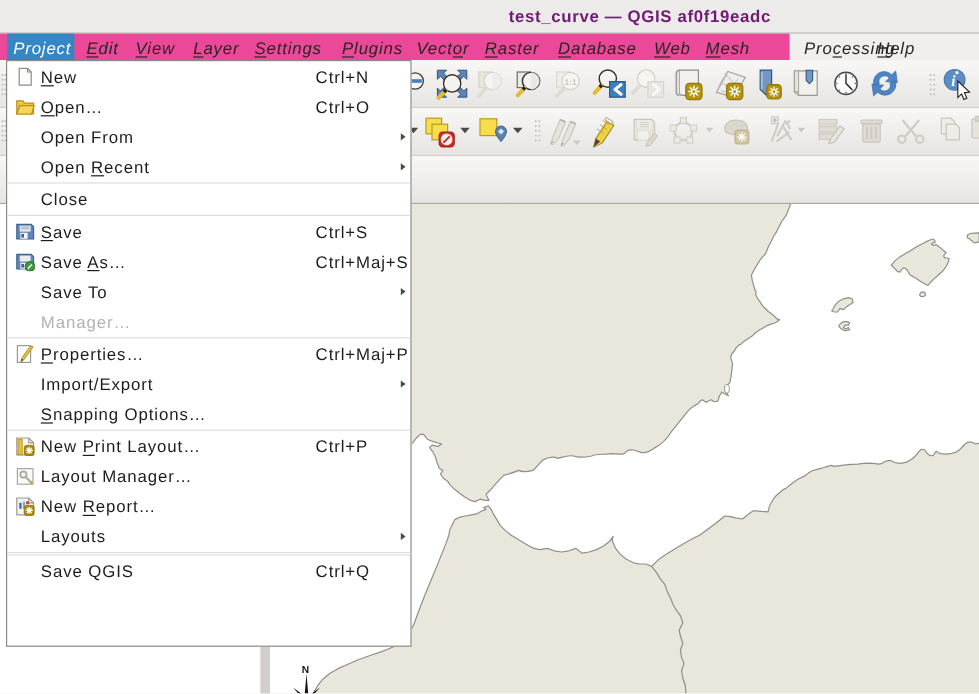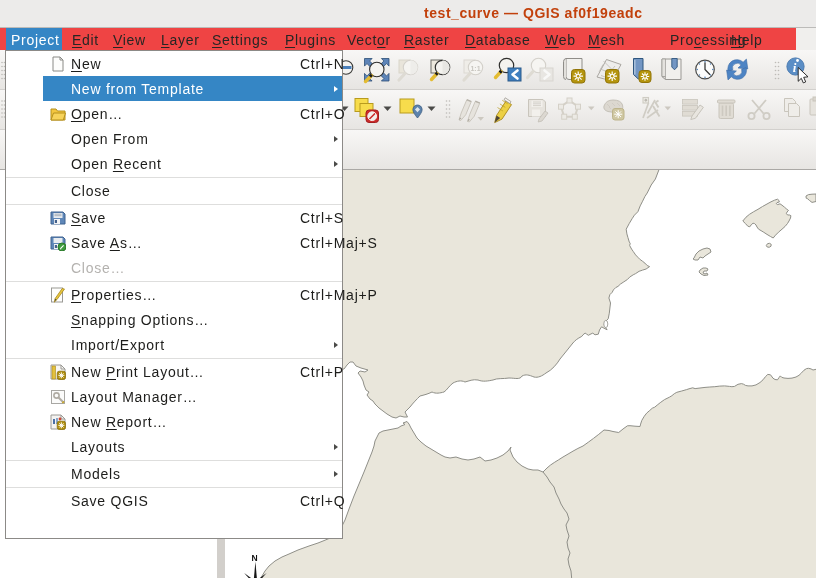--- a/index.html
+++ b/index.html
@@ -1,35 +1,35 @@
 <!DOCTYPE html>
 <html><head>
 <meta charset="utf-8">
 <style>
   html,body{margin:0;padding:0;}
   #win{position:relative;width:816px;height:578px;overflow:hidden;
        font-family:"Liberation Sans",sans-serif;background:#f0efed;}
   #titlebar{position:absolute;left:0;top:0;width:816px;height:28px;background:#ecebea;border-bottom:1px solid #bcbbb9;box-sizing:border-box;}
-  #title{position:absolute;left:424px;top:5px;font-size:14px;font-weight:bold;color:#c2410c;white-space:nowrap;letter-spacing:0.55px;}
-  #menubar{position:absolute;left:0;top:28px;width:796px;height:22px;background:#ef4444;}
+  #title{position:absolute;left:424px;top:5px;font-size:14px;font-weight:bold;color:#701a75;white-space:nowrap;letter-spacing:0.55px;}
+  #menubar{position:absolute;left:0;top:28px;width:658px;height:22px;background:#ec4899;font-style:italic;}
   .mi{position:absolute;top:4px;font-size:14px;color:#262624;white-space:nowrap;letter-spacing:0.7px;}
   #mhl{position:absolute;left:6px;top:0px;width:56px;height:22px;background:#3586c5;}
   .mi u{text-decoration-thickness:1px;text-underline-offset:2px;}
   .tbrow{position:absolute;left:0;width:816px;background:linear-gradient(#f8f7f6,#e7e5e2);}
   #tb1{top:50px;height:39px;border-bottom:1px solid #d2d0cd;}
   #tb2{top:90px;height:39px;border-bottom:1px solid #d2d0cd;}
   #tb3{top:130px;height:39px;border-bottom:1px solid #aaa8a5;}
   #panel{position:absolute;left:0;top:170px;width:217px;height:408px;background:#ffffff;}
   #splitter{position:absolute;left:217px;top:170px;width:8px;height:408px;background:#d2cfcb;}
   #mapsvg{position:absolute;left:225px;top:170px;}
   #tbicons{position:absolute;left:0;top:50px;}
   
   #menu{position:absolute;left:5px;top:50px;width:336px;height:487px;background:#ffffff;
         border:1px solid #8c8a87;z-index:10;}
-  .it{position:relative;height:25px;font-size:14px;color:#1d1d1b;letter-spacing:0.75px;margin-left:37px;}
+  .it{position:relative;height:25px;font-size:14px;color:#1d1d1b;letter-spacing:0.75px;}
   .it .lab{position:absolute;left:28px;top:50%;transform:translateY(-50%);white-space:nowrap;}
   .it .sc{position:absolute;left:257px;top:50%;transform:translateY(-50%);white-space:nowrap;}
   .it .ic{position:absolute;left:7px;top:50%;transform:translateY(-50%);width:16px;height:16px;}
   .it .arr{position:absolute;right:4px;top:50%;transform:translateY(-50%);width:0;height:0;
            border-left:4.5px solid #4a4a48;border-top:3.6px solid transparent;border-bottom:3.6px solid transparent;}
   .it.hl{background:#3586c5;color:#ffffff;}
   .it.hl .arr{border-left-color:#ffffff;}
   .it.dis{color:#b4b2af;}
   .sep{height:2px;position:relative;}
   .sep:after{content:"";position:absolute;left:0;right:0;top:0.5px;border-top:1px solid #dededd;}
@@ -352,24 +352,20 @@
   </svg>
   <div id="menu">
     <div class="it">
         <span class="ic"><svg width="16" height="16" viewBox="0 0 16 16">
             <path d="M3,1 h7 l3,3 v11 h-10 z" fill="#fdfdfc" stroke="#8a8a86"></path>
             <path d="M10,1 v3 h3" fill="none" stroke="#8a8a86"></path>
           </svg></span>
         <span class="lab"><u>N</u>ew</span>
         <span class="sc">Ctrl+N</span>
       </div>
-    <div class="it hl">
-        <span class="lab">New from Template</span>
-        <span class="arr"></span>
-      </div>
     <div class="it">
         <span class="ic"><svg width="16" height="16" viewBox="0 0 16 16">
             <path d="M1,3 h5 l1.5,2 h7.5 v9 h-14 z" fill="#f3c63f" stroke="#b5901d"></path>
             <path d="M1,14 l2.5,-7 h12 l-2.2,7 z" fill="#f7d35a" stroke="#b5901d"></path>
           </svg></span>
         <span class="lab"><u>O</u>pen…</span>
         <span class="sc">Ctrl+O</span>
       </div>
     <div class="it">
         <span class="lab">Open From</span>
@@ -400,39 +396,43 @@
             <path d="M1,2 h12 l2,2 v10 h-14 z" fill="#5f87b8" stroke="#3f6390"></path>
             <rect x="3.5" y="3" width="9" height="5" fill="#e8ecf0"></rect>
             <rect x="4" y="9" width="6" height="5" fill="#f4f5f6"></rect>
             <rect x="4.8" y="10" width="2.2" height="3" fill="#44618c"></rect>
             <circle cx="12" cy="12" r="4" fill="#3f9b3f" stroke="#2c7a2c"></circle>
             <path d="M10.4,13.6 l3.2,-3.2 M10.2,13.8 l1,.2" stroke="#fff" stroke-width="1.1"></path>
           </svg></span>
         <span class="lab">Save <u>A</u>s…</span>
         <span class="sc">Ctrl+Maj+S</span>
       </div>
+    <div class="it">
+        <span class="lab">Save To</span>
+        <span class="arr"></span>
+      </div>
     <div class="it dis">
-        <span class="lab">Close…</span>
+        <span class="lab">Manager…</span>
       </div>
     <div class="sep"></div>
     <div class="it">
         <span class="ic"><svg width="16" height="16" viewBox="0 0 16 16">
             <rect x="1.5" y="1" width="11" height="14" fill="#fefefd" stroke="#9a9994"></rect>
             <path d="M14.5,2 L7,12.5 l-2.6,2.6 .6,-3.4 7.2,-10.2 z" fill="#e8c73e" stroke="#a8881c" stroke-width=".8"></path>
             <path d="M6.5,12.5 l-1.8,2 .4,-2.8 z" fill="#4a4a44"></path>
           </svg></span>
         <span class="lab"><u>P</u>roperties…</span>
         <span class="sc">Ctrl+Maj+P</span>
       </div>
     <div class="it">
-        <span class="lab"><u>S</u>napping Options…</span>
-      </div>
-    <div class="it">
         <span class="lab">Import/Export</span>
         <span class="arr"></span>
+      </div>
+    <div class="it">
+        <span class="lab"><u>S</u>napping Options…</span>
       </div>
     <div class="sep"></div>
     <div class="it">
         <span class="ic"><svg width="16" height="16" viewBox="0 0 16 16">
             <path d="M1,1 h10 l4,4 v10 h-14 z" fill="#f8f7f5" stroke="#9a9994"></path>
             <path d="M11,1 v4 h4" fill="none" stroke="#9a9994"></path>
             <rect x="2" y="2" width="3.5" height="13" fill="#e3c13c" stroke="#a8881c" stroke-width=".6"></rect>
             <rect x="7.2" y="7.2" width="8.3" height="8.3" rx="2" fill="#ad8c0a" stroke="#8a6f06" stroke-width=".7"></rect>
             <path d="M11.3,8.3 v6 M8.4,11.3 h6 M9.3,9.3 l4.2,4.2 M13.5,9.3 l-4.2,4.2" stroke="#fff" stroke-width="1"></path>
           </svg></span>
@@ -458,23 +458,19 @@
             <rect x="7.2" y="7.2" width="8.3" height="8.3" rx="2" fill="#ad8c0a" stroke="#8a6f06" stroke-width=".7"></rect>
             <path d="M11.3,8.3 v6 M8.4,11.3 h6 M9.3,9.3 l4.2,4.2 M13.5,9.3 l-4.2,4.2" stroke="#fff" stroke-width="1"></path>
           </svg></span>
         <span class="lab">New <u>R</u>eport…</span>
       </div>
     <div class="it">
         <span class="lab">Layouts</span>
         <span class="arr"></span>
       </div>
     <div class="sep"></div>
-    <div class="it">
-        <span class="lab">Models</span>
-        <span class="arr"></span>
-      </div>
     <div class="sep"></div>
     <div class="it">
         <span class="lab">Save QGIS</span>
         <span class="sc">Ctrl+Q</span>
       </div>
   </div>
 </div>
 
 </body></html>

